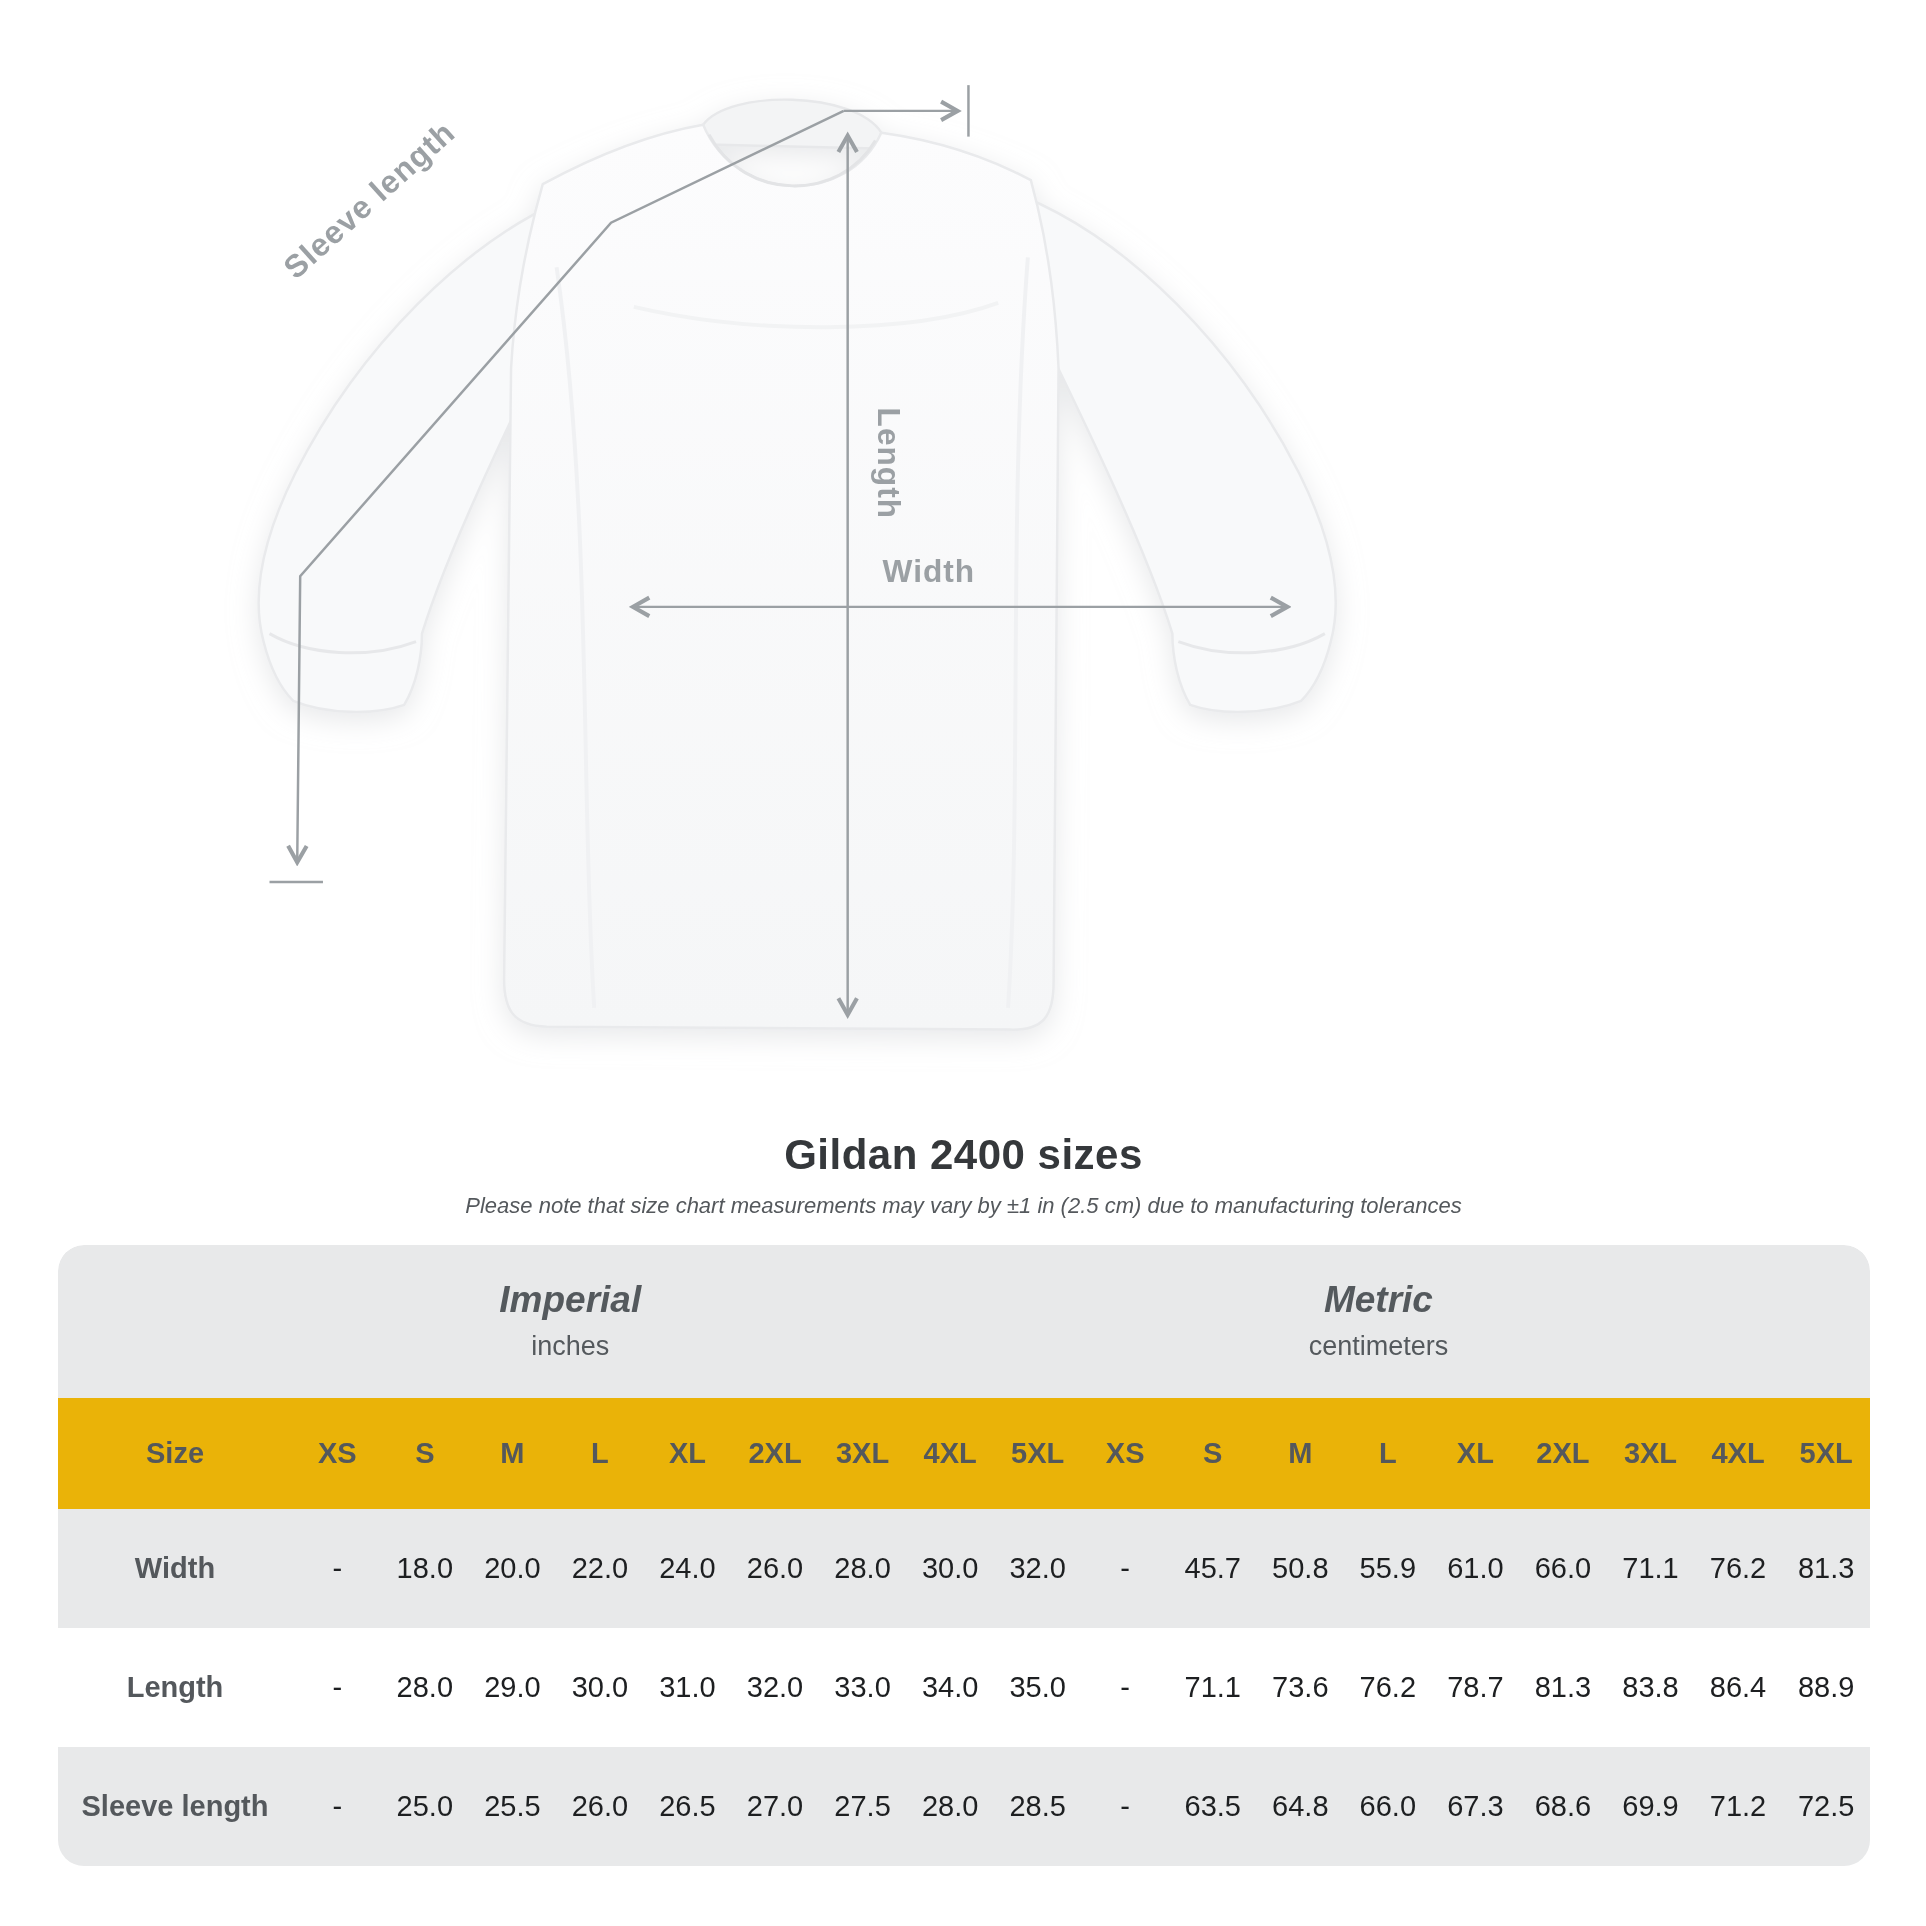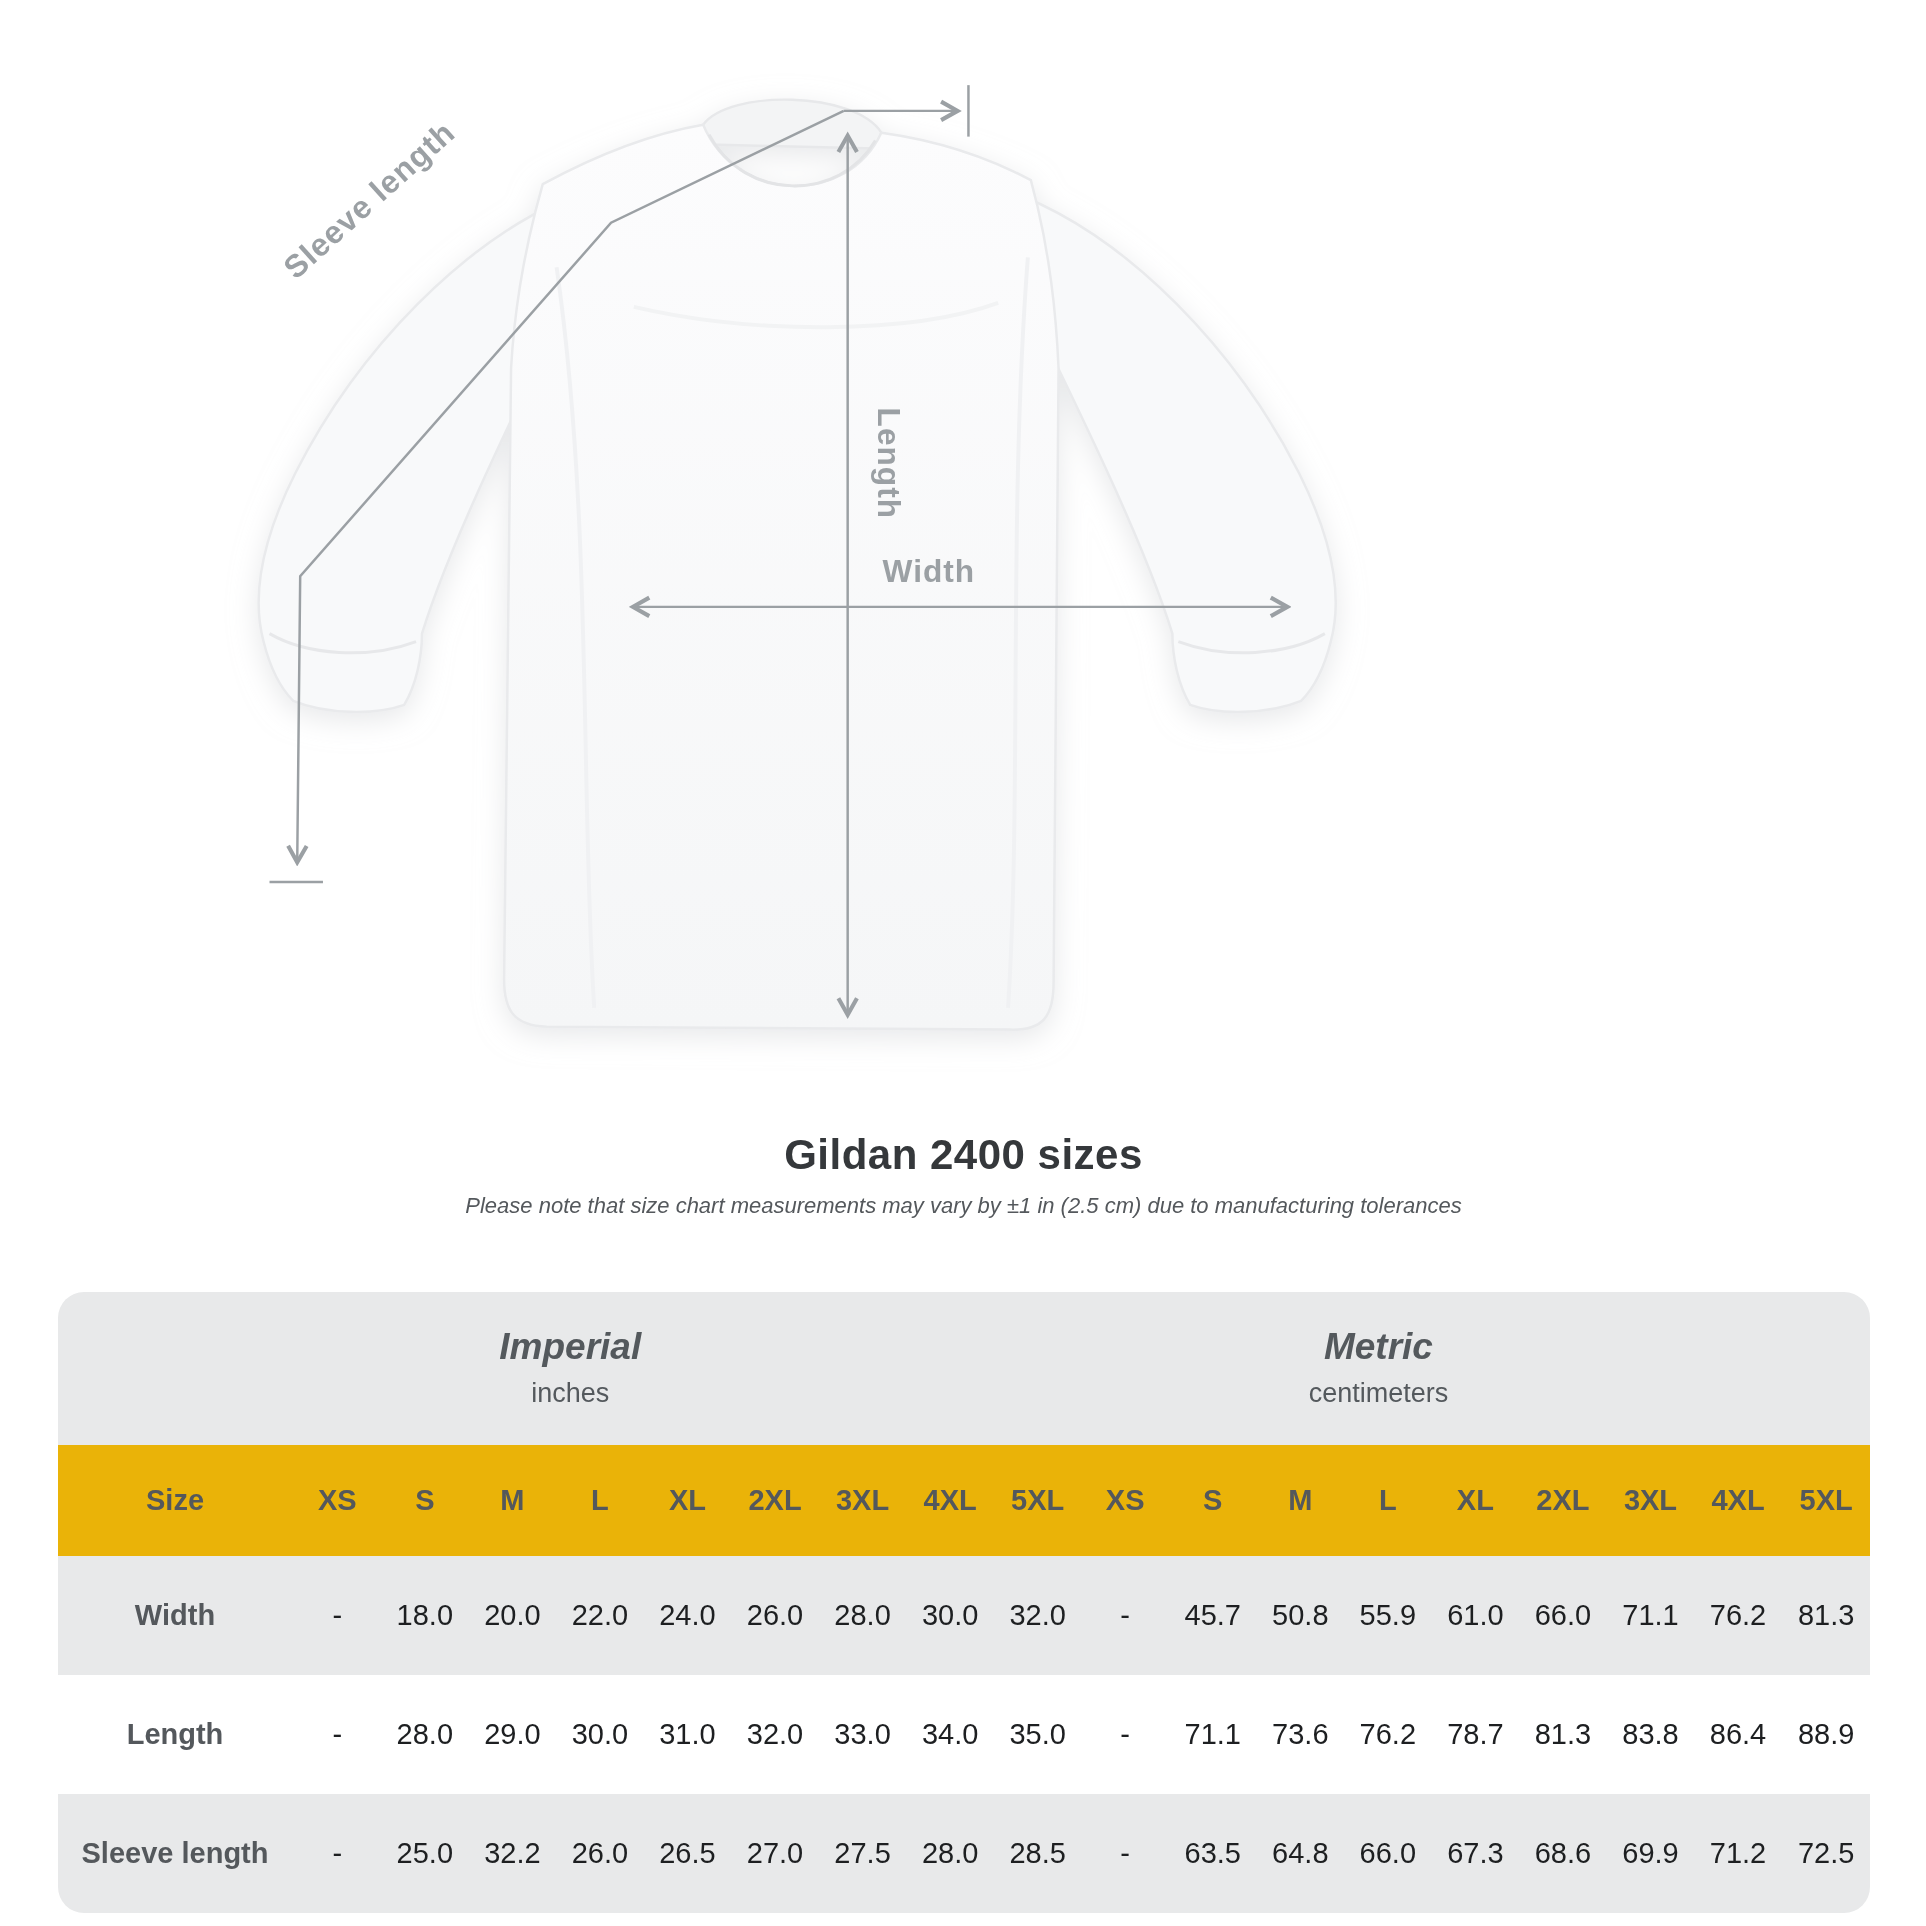--- a/index.html
+++ b/index.html
@@ -26,21 +26,21 @@
   p.subtitle{
     margin:14px 0 0;text-align:center;
     font-size:22px;font-style:italic;color:#54585c;
   }
 
   
   .table-wrap{
     width:1812px;margin:26px auto 0;
     border-radius:26px;overflow:hidden;
   }
-  .unit-band{position:relative;height:153px;background:#e8e9ea;border-radius:26px 26px 0 0;margin-top:47px;}
+  .unit-band{position:relative;height:153px;background:#e8e9ea;border-radius:26px 26px 0 0;}
   .unit-group{position:absolute;top:34px;transform:translateX(-50%);text-align:center;color:#54595d;white-space:nowrap;}
   .unit-group .u-label{font-size:37px;font-weight:bold;font-style:italic;}
   .unit-group .u-sub{font-size:27px;margin-top:10px;}
   #unit-imperial{left:28.3%;}
   #unit-metric{left:72.9%;}
 
   table.sizes{width:100%;border-collapse:collapse;table-layout:fixed;}
   col.label-col{width:236px;}
   table.sizes th,table.sizes td{
     text-align:center;vertical-align:middle;font-size:29px;padding:0;
@@ -221,21 +221,21 @@
             <td>78.7</td>
             <td>81.3</td>
             <td>83.8</td>
             <td>86.4</td>
             <td>88.9</td>
           </tr>
           <tr class="row-gray">
             <th>Sleeve length</th>
             <td>-</td>
             <td>25.0</td>
-            <td>32.2</td>
+            <td>25.5</td>
             <td>26.0</td>
             <td>26.5</td>
             <td>27.0</td>
             <td>27.5</td>
             <td>28.0</td>
             <td>28.5</td>
             <td>-</td>
             <td>63.5</td>
             <td>64.8</td>
             <td>66.0</td>

